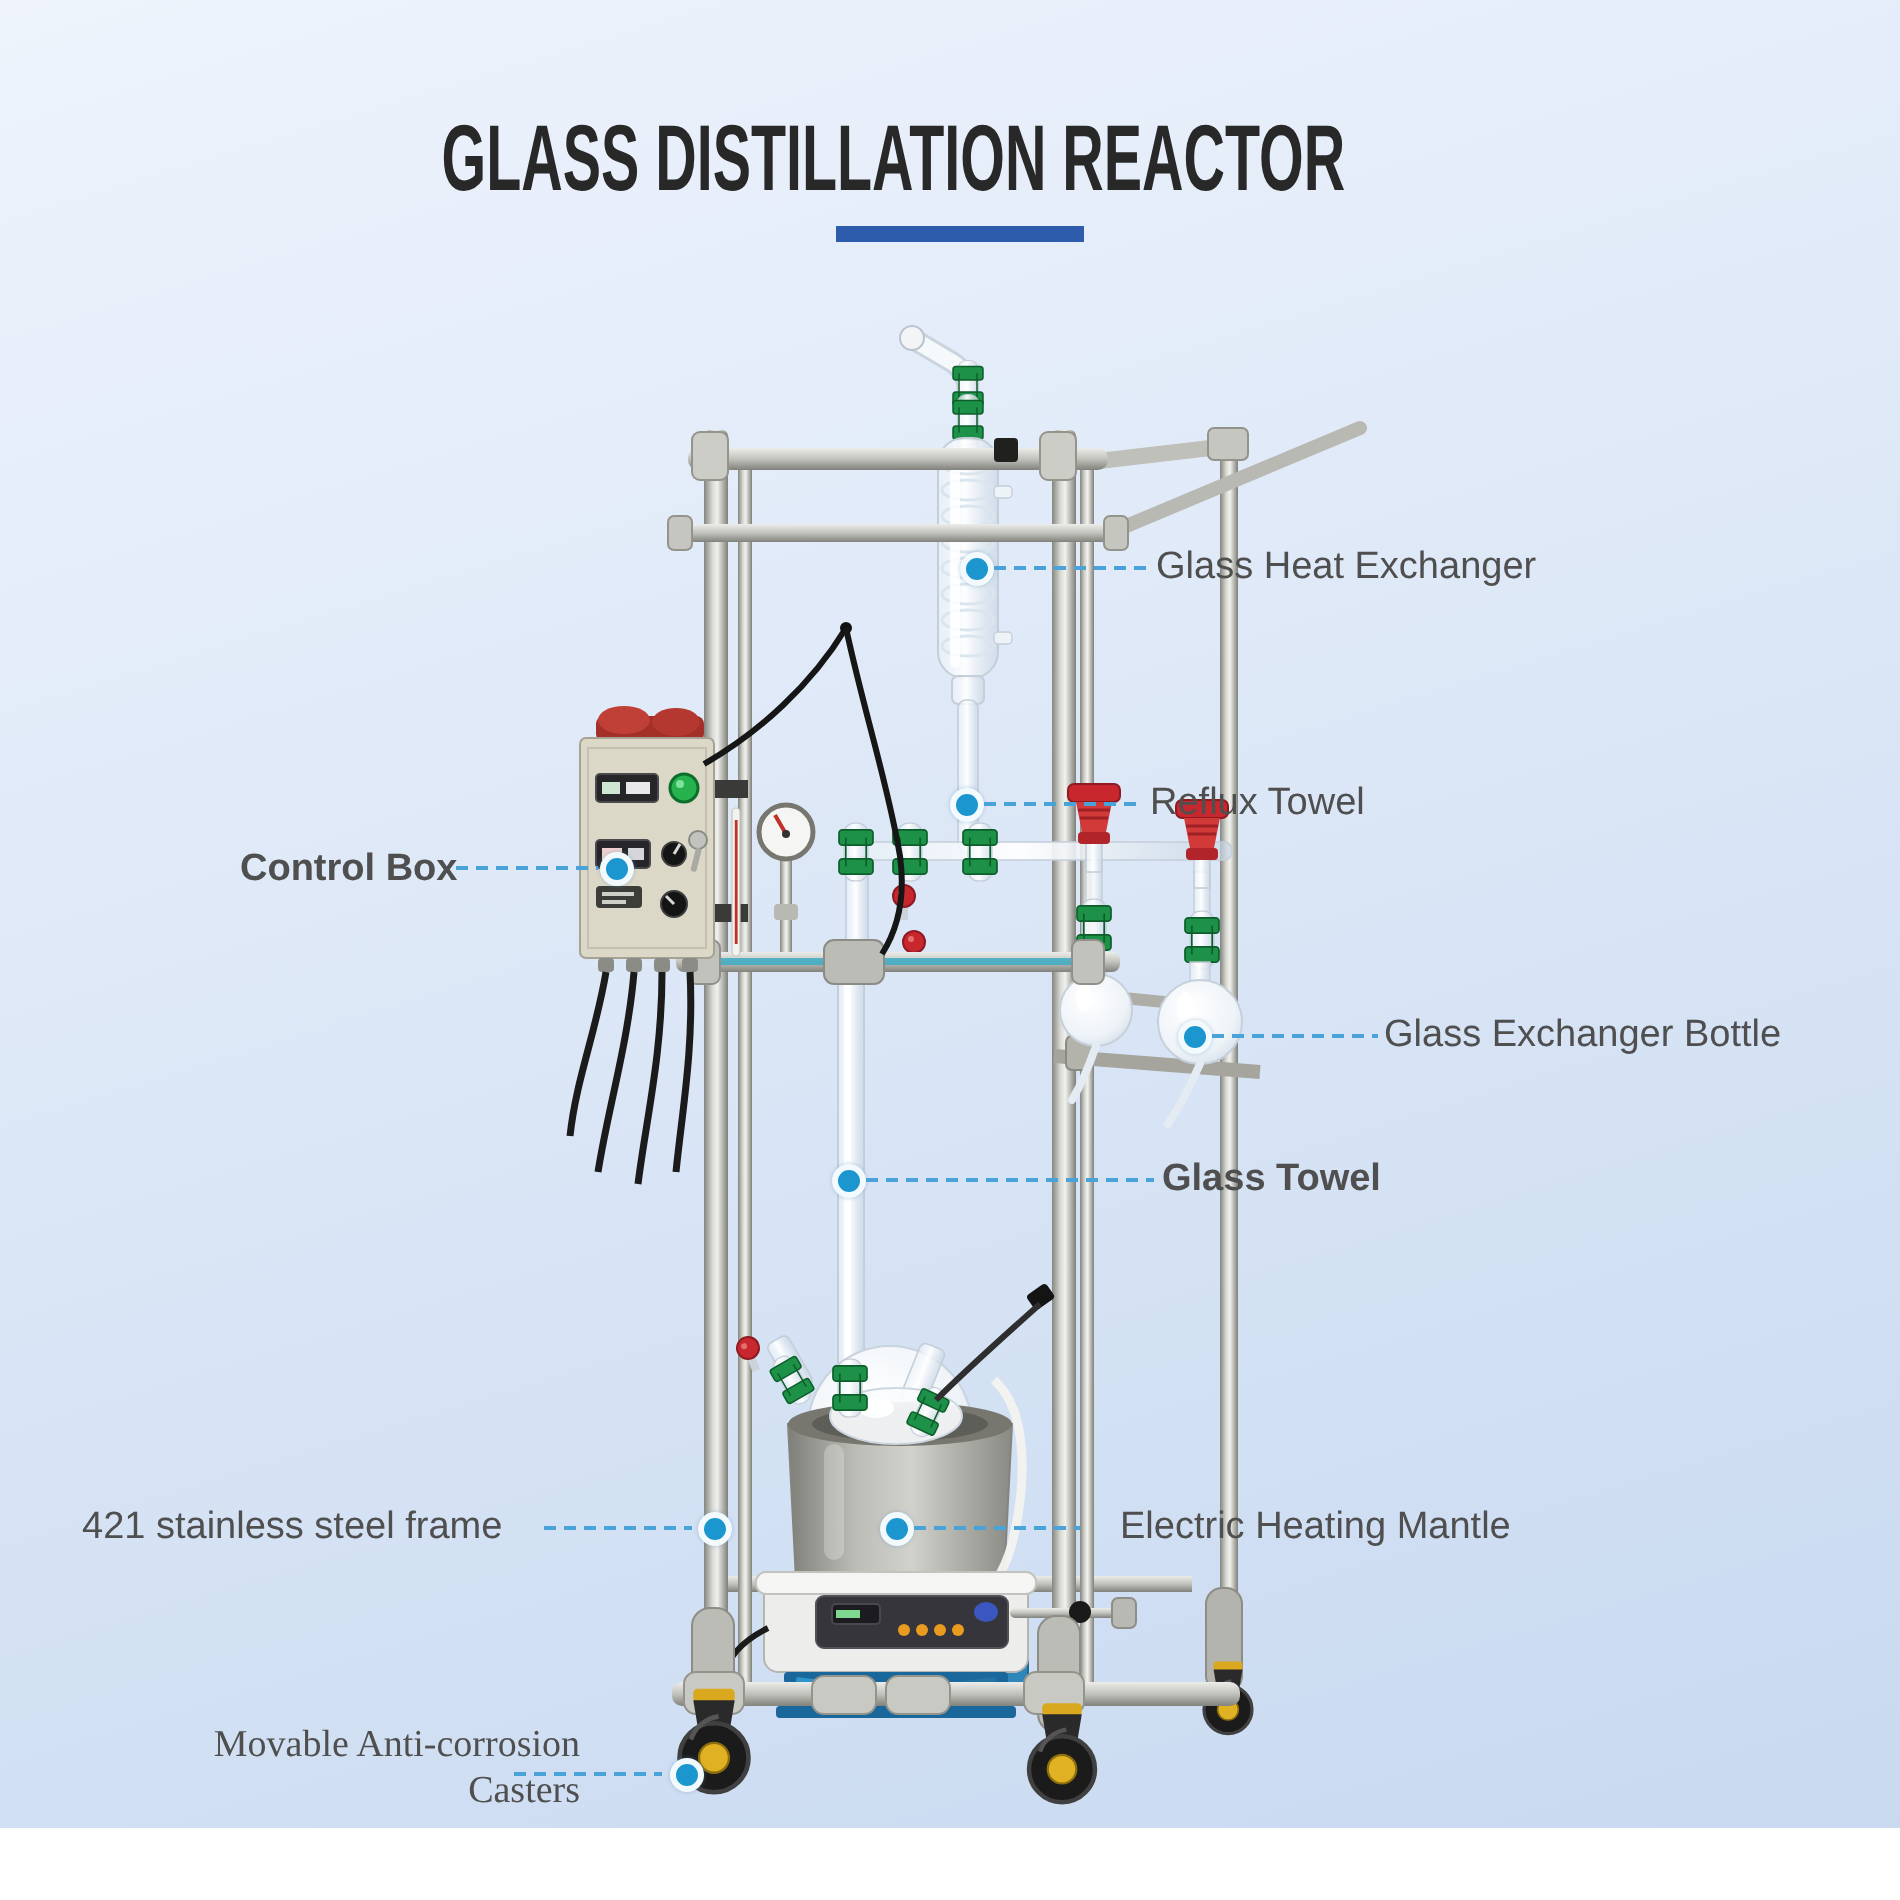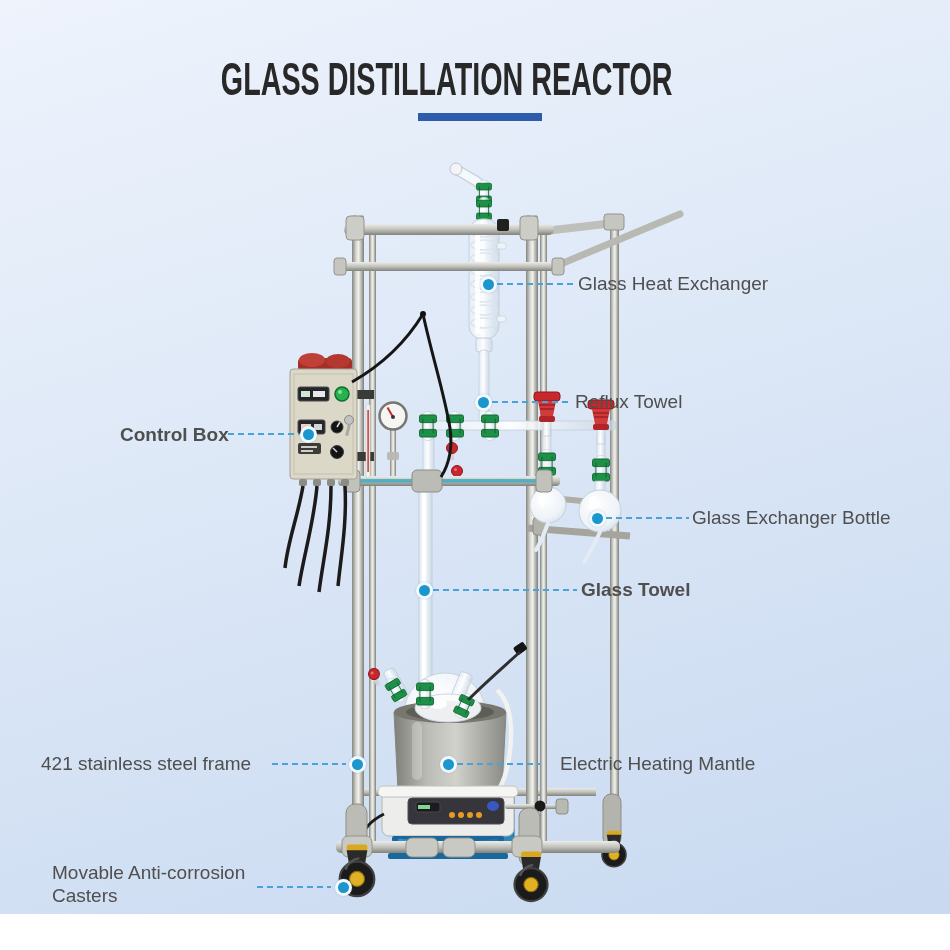--- a/index.html
+++ b/index.html
@@ -14,21 +14,21 @@
     letter-spacing:0;white-space:nowrap;transform:scale(0.70,1.14);transform-origin:center;
   }
   .accent-bar{position:absolute;left:418px;top:113px;width:124px;height:8px;background:var(--accent-bar,#2c5cab);z-index:3;}
   .company-pill{
     position:absolute;left:222px;top:117px;width:429px;height:37px;border:2px solid var(--pill-border,#4c4c4c);
     border-radius:21px;display:flex;align-items:center;justify-content:center;z-index:2;box-sizing:border-box;
   }
   .company-pill span{font-size:20px;color:var(--company-text,#3c3c3c);white-space:nowrap;}
   .apparatus-svg{position:absolute;left:0;top:0;width:950px;height:950px;}
   .callout-label{position:absolute;font-size:19px;line-height:23px;color:var(--label-text,#4f4f4f);white-space:nowrap;}
-  .callout-label.wrap{white-space:normal;width:238px;text-align:left;}
+  .callout-label.wrap{white-space:normal;width:238px;text-align:right;font-family:Liberation Serif, serif;}
   .callout-line{
     position:absolute;height:2px;
     background:repeating-linear-gradient(90deg,var(--callout-line,#4aa3d8) 0,var(--callout-line,#4aa3d8) 6px,transparent 6px,transparent 10px);
   }
   .callout-dot{
     position:absolute;width:11px;height:11px;border-radius:50%;
     background:var(--callout-dot,#1b96cf);border:3px solid rgba(255,255,255,0.95);
     box-shadow:0 0 2px rgba(100,150,190,0.45);
   }
 </style>

